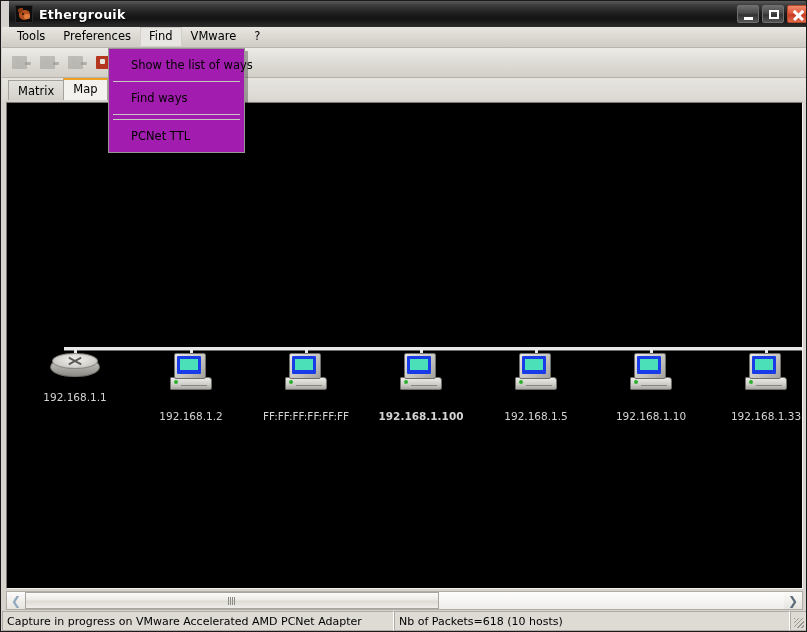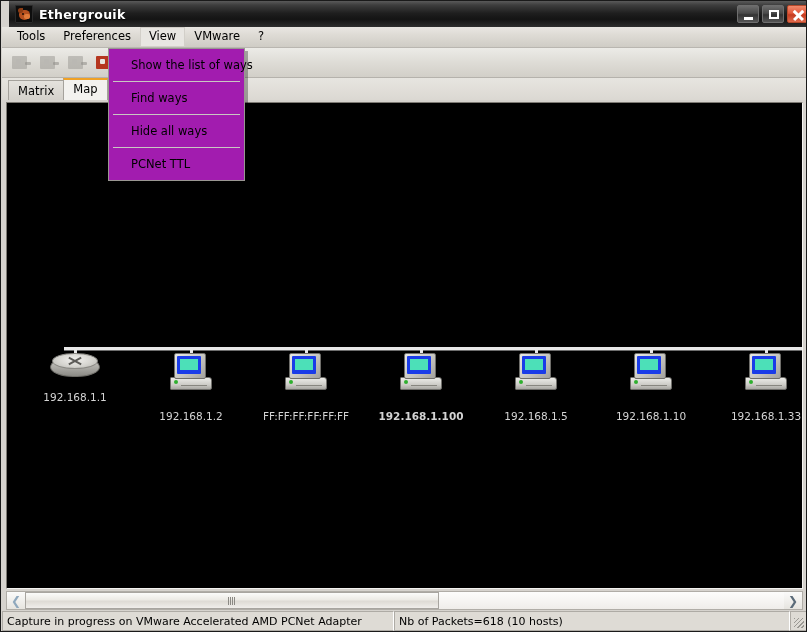--- a/index.html
+++ b/index.html
@@ -361,21 +361,21 @@
       <div class="win-btn close">
           <span class="glyph-x1"></span>
           <span class="glyph-x2"></span>
         </div>
     </div>
   </div>
 
   <div class="menubar">
     <div class="menu-item">Tools</div>
     <div class="menu-item">Preferences</div>
-    <div class="menu-item open">View</div>
+    <div class="menu-item open">Find</div>
     <div class="menu-item">VMware</div>
     <div class="menu-item">?</div>
   </div>
 
   <div class="toolbar">
     <div class="tb-btn dim">
       <span class="nic"></span>
         <span class="nic-led"></span>
         <span class="nic-tail"></span>
     </div>
@@ -525,18 +525,17 @@
     <div class="status-pane p1">Capture in progress on  VMware Accelerated AMD PCNet Adapter</div>
     <div class="status-pane p2">Nb of Packets=618 (10 hosts)</div>
     <div class="status-grip"></div>
   </div>
 
   <div class="dropdown" id="dropdown">
       <div class="dd-item">Show the list of ways</div>
       <div class="dd-sep"></div>
       <div class="dd-item">Find ways</div>
       <div class="dd-sep"></div>
-      <div class="dd-item">Hide all ways</div>
       <div class="dd-sep"></div>
       <div class="dd-item">PCNet TTL</div>
     </div>
 
 </div>
 
 </body></html>

